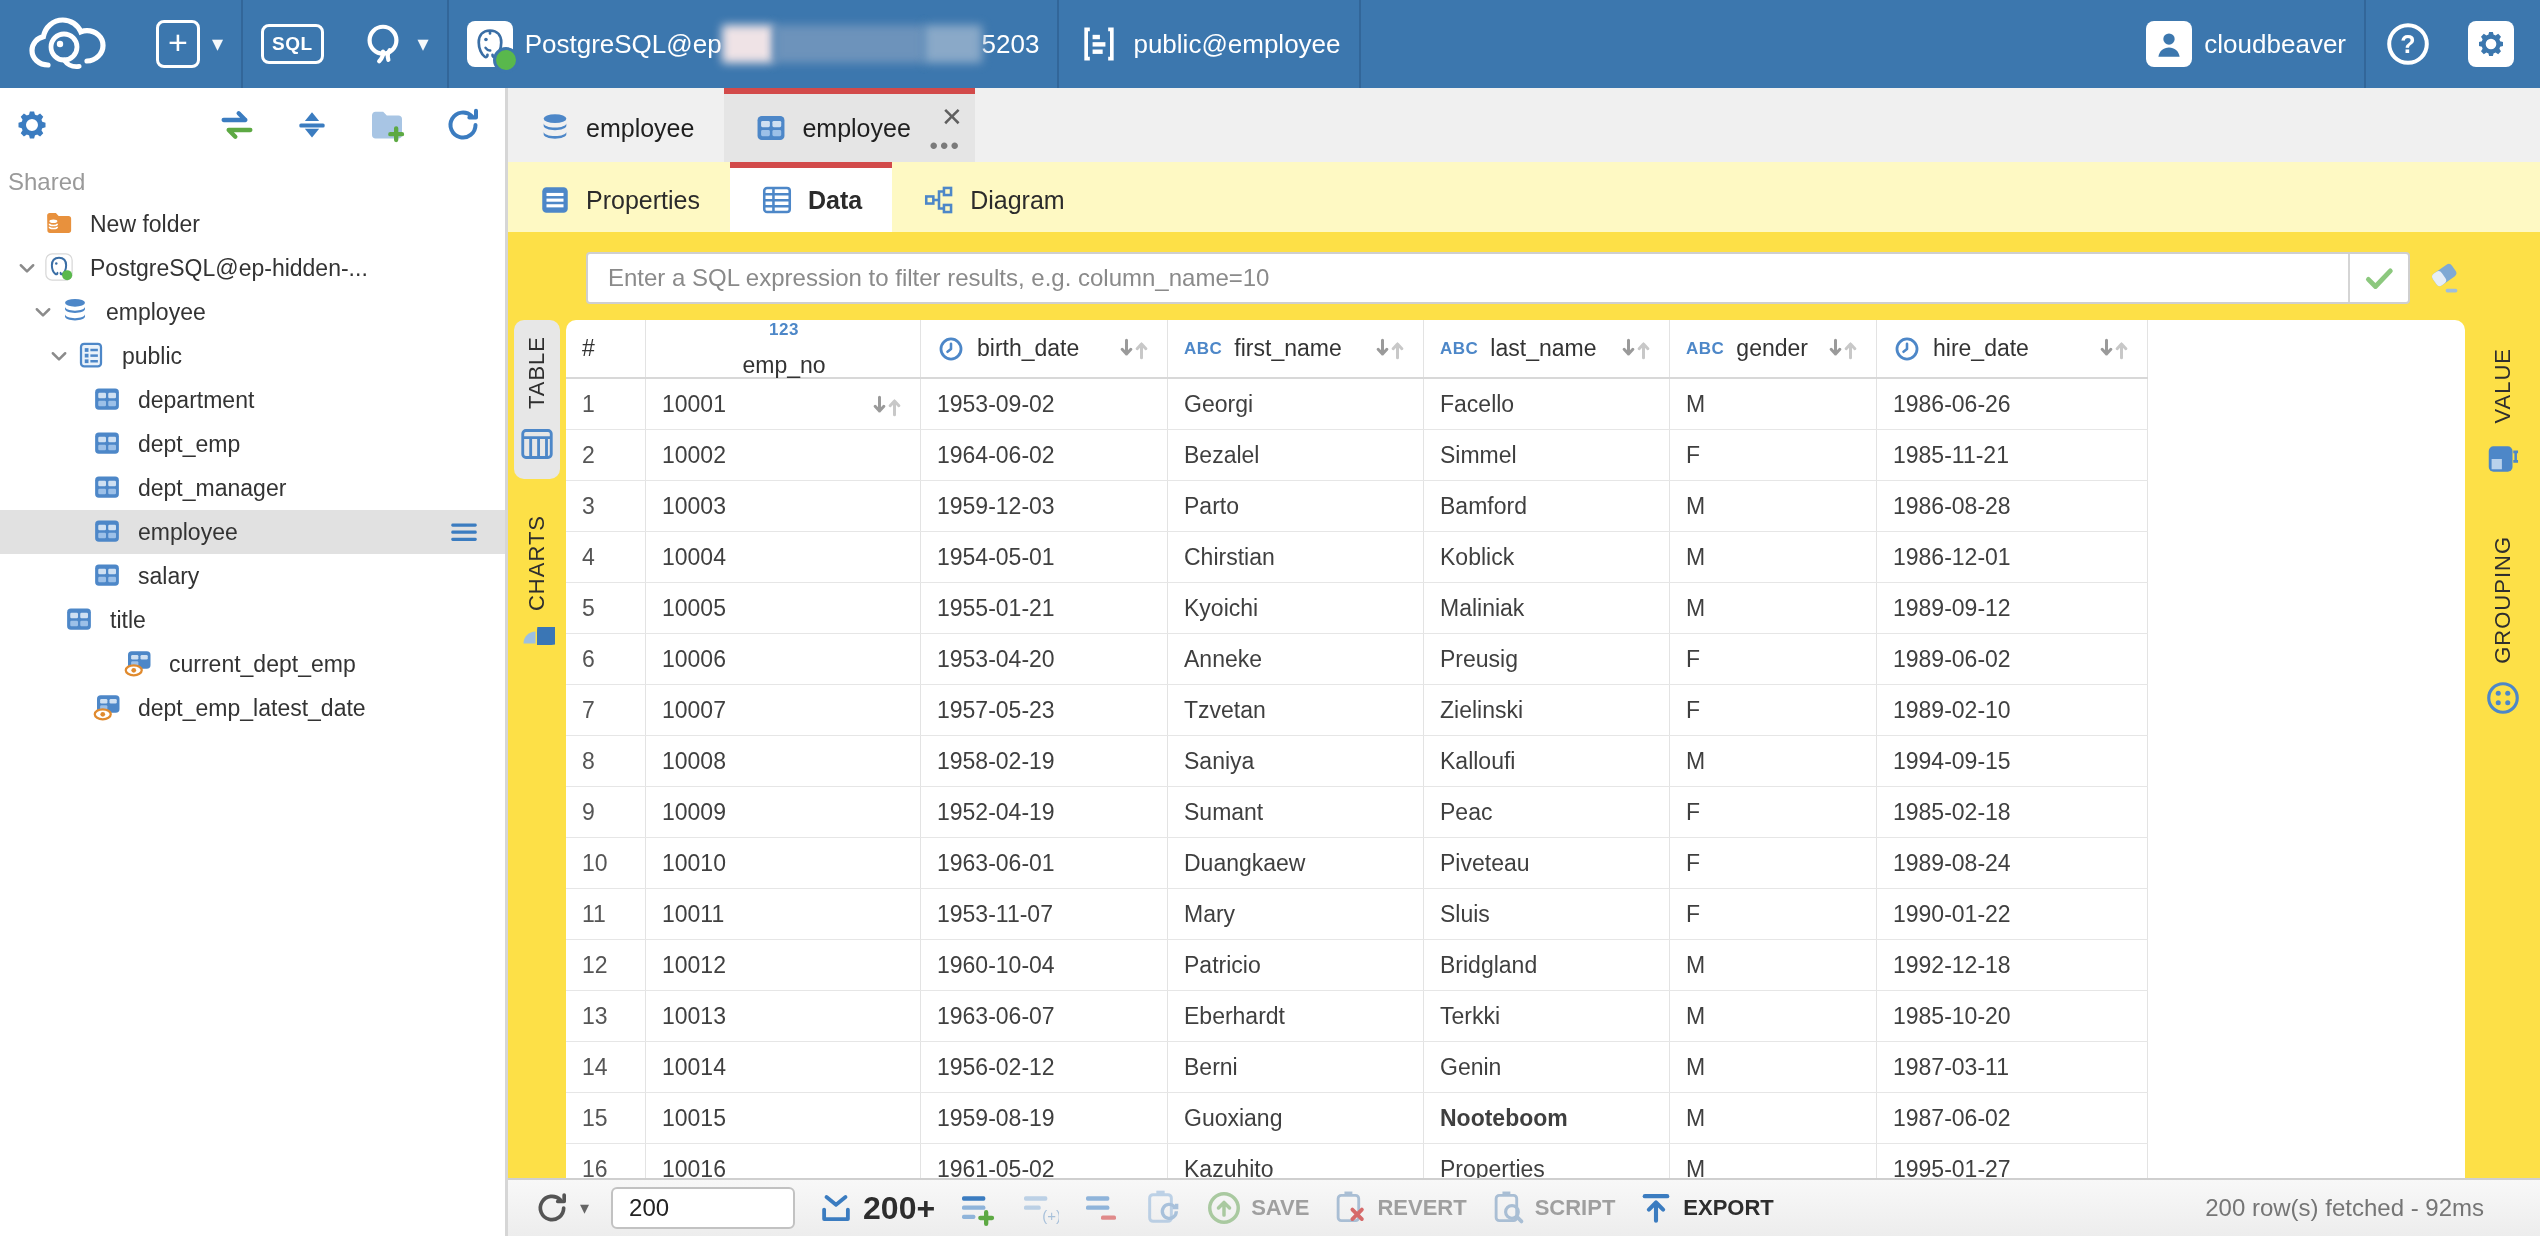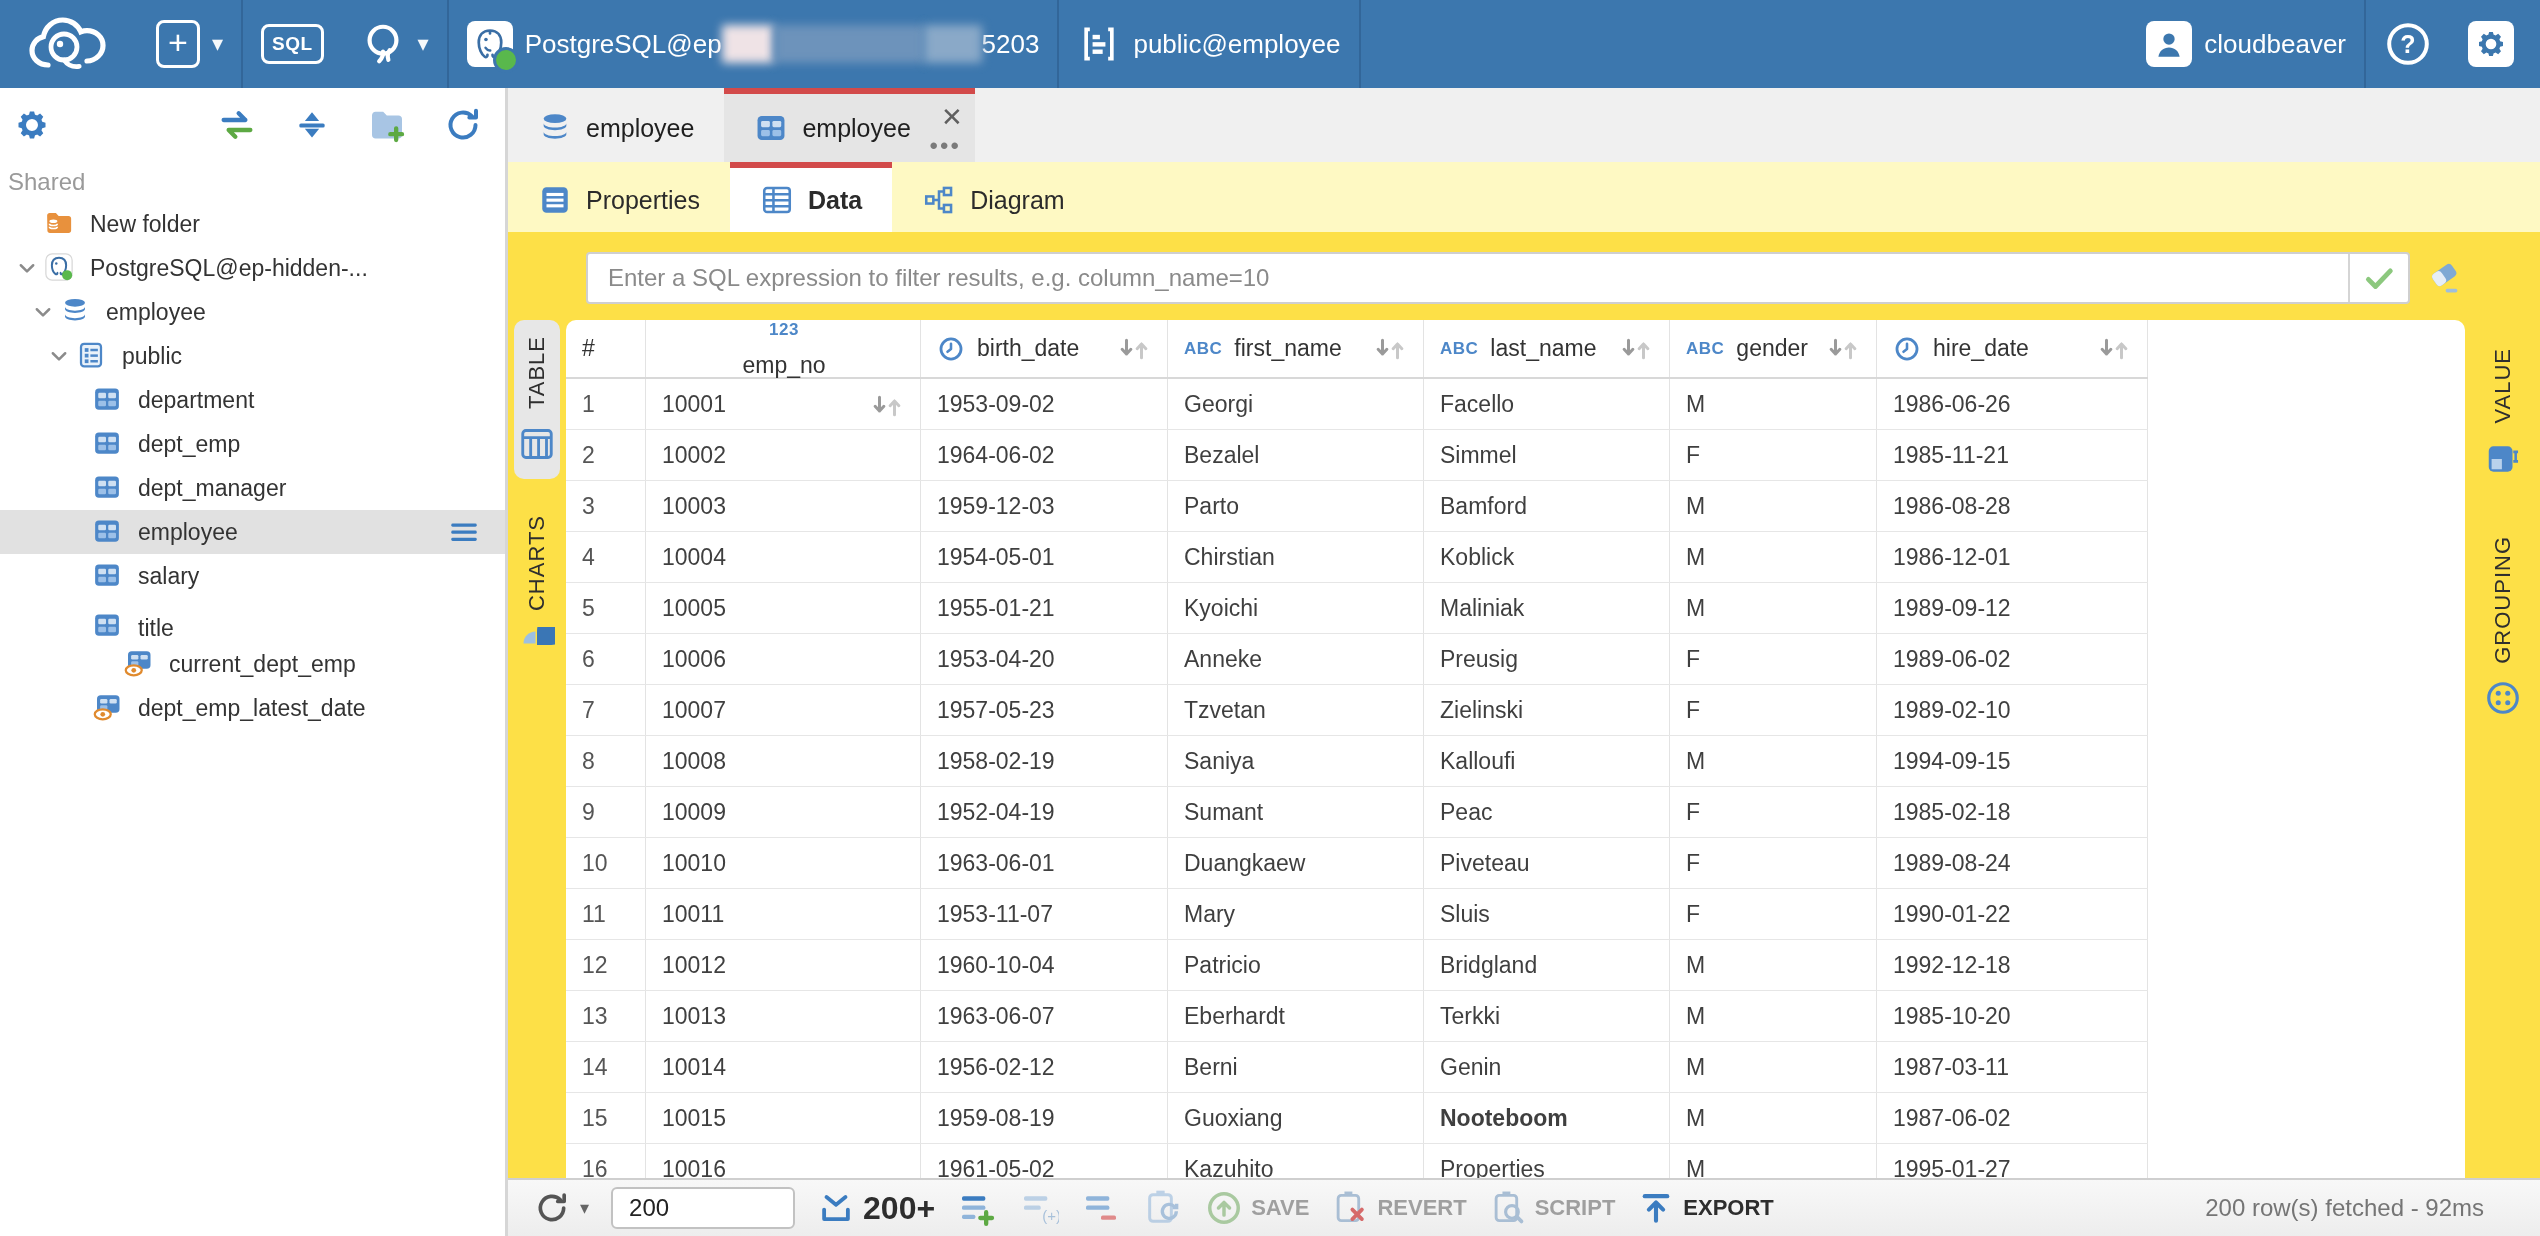--- a/index.html
+++ b/index.html
@@ -332,21 +332,21 @@
               <svg width="30" height="30" viewBox="0 0 24 24">
                 <rect x="2.5" y="3.5" width="19" height="17" rx="3" fill="#4d87c8"></rect>
                 <rect x="5" y="7" width="6.2" height="4.4" rx="1" fill="#cfe0f2"></rect>
                 <rect x="13" y="7" width="6.2" height="4.4" rx="1" fill="#cfe0f2"></rect>
                 <rect x="5" y="13.4" width="6.2" height="4.4" rx="1" fill="#9cc0e8"></rect>
                 <rect x="13" y="13.4" width="6.2" height="4.4" rx="1" fill="#9cc0e8"></rect>
               </svg>
             </span>
             <span>salary</span>
           </div>
-          <div class="tree-row" style="padding-left: 58px; align-items: flex-end;">
+          <div class="tree-row" style="padding-left: 30px;">
             <span class="tree-chev"></span>
             <span class="tree-ico">
               <svg width="30" height="30" viewBox="0 0 24 24">
                 <rect x="2.5" y="3.5" width="19" height="17" rx="3" fill="#4d87c8"></rect>
                 <rect x="5" y="7" width="6.2" height="4.4" rx="1" fill="#cfe0f2"></rect>
                 <rect x="13" y="7" width="6.2" height="4.4" rx="1" fill="#cfe0f2"></rect>
                 <rect x="5" y="13.4" width="6.2" height="4.4" rx="1" fill="#9cc0e8"></rect>
                 <rect x="13" y="13.4" width="6.2" height="4.4" rx="1" fill="#9cc0e8"></rect>
               </svg>
             </span>

